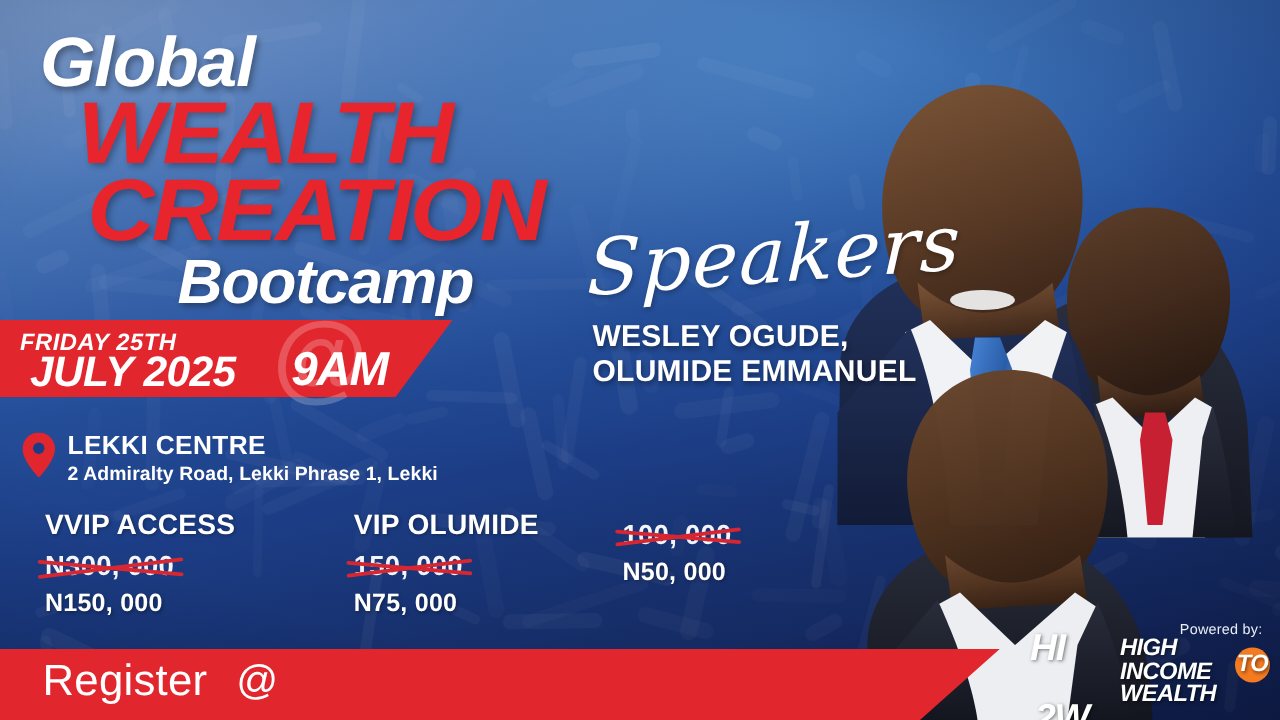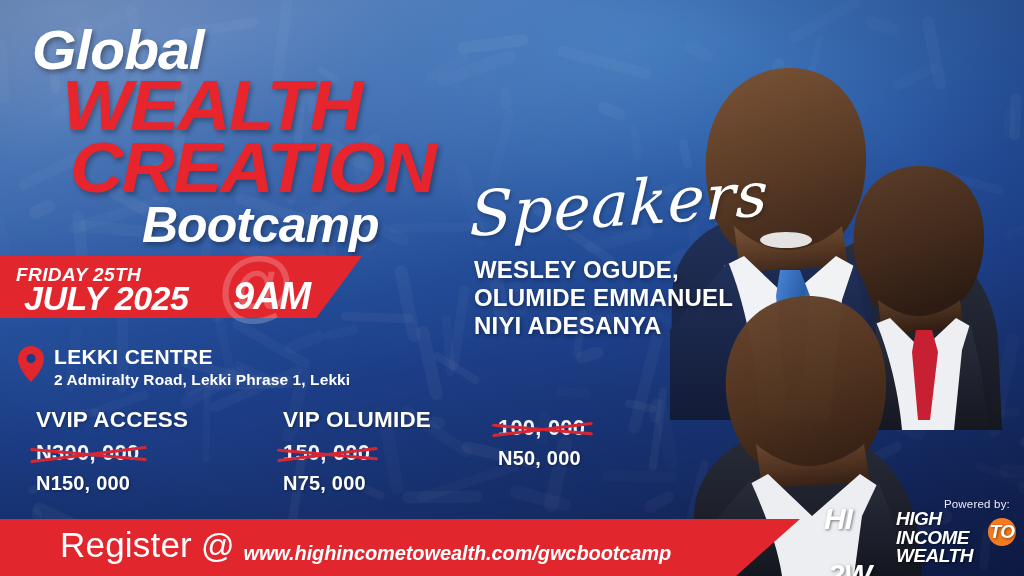--- a/index.html
+++ b/index.html
@@ -104,21 +104,21 @@
 
   
   .photos{position:absolute;right:0;top:0;width:360px;height:576px;pointer-events:none;}
 
   
   .register-bar{
     position:absolute;left:0;bottom:0;width:800px;height:57px;background:#e2262e;
     clip-path:polygon(0 0, 100% 0, 92% 100%, 0 100%);
   }
   .register-text{
-    position:absolute;left:60px;bottom:11px;display:flex;align-items:flex-end;gap:9px;
+    position:absolute;left:34px;bottom:11px;display:flex;align-items:flex-start;gap:23px;
   }
   .reg-word{font-size:35px;color:#ffffff;letter-spacing:.2px;font-weight:normal;}
   .reg-at{font-size:33px;color:#ffffff;}
   .reg-url{font-size:20px;color:#ffffff;font-style:italic;font-weight:bold;letter-spacing:-.1px;}
 
   
   .hi2w{position:absolute;right:128px;bottom:8px;width:72px;height:66px;}
   .hi2w .l1{position:absolute;left:0;top:2px;font-size:30px;font-weight:bold;font-style:italic;
     color:#ffffff;letter-spacing:-1px;line-height:1;text-shadow:1px 1px 3px rgba(0,0,0,.5);}
   .hi2w .l2{position:absolute;left:4px;top:28px;font-size:30px;font-weight:bold;font-style:italic;
@@ -411,28 +411,26 @@
         <span class="strike s2"></span>
       </div>
       <div class="tier-new">N50, 000</div>
     </div>
   </div>
 
   <div class="speakers-script">Speakers</div>
   <div class="speaker-names">
     <div>WESLEY OGUDE,</div>
     <div>OLUMIDE EMMANUEL</div>
-    <div>NIYI ADESANYA</div>
   </div>
 
   <div class="register-bar"></div>
   <div class="register-text">
     <span class="reg-word">Register</span>
     <span class="reg-at">@</span>
-    <span class="reg-url">www.highincometowealth.com/gwcbootcamp</span>
   </div>
 
   <div class="hi2w">
     <div class="l1">HI</div>
     <div class="l2">2W</div>
   </div>
   <div class="powered">Powered by:</div>
   <div class="brand">
     <div>HIGH</div>
     <div>INCOME</div>

